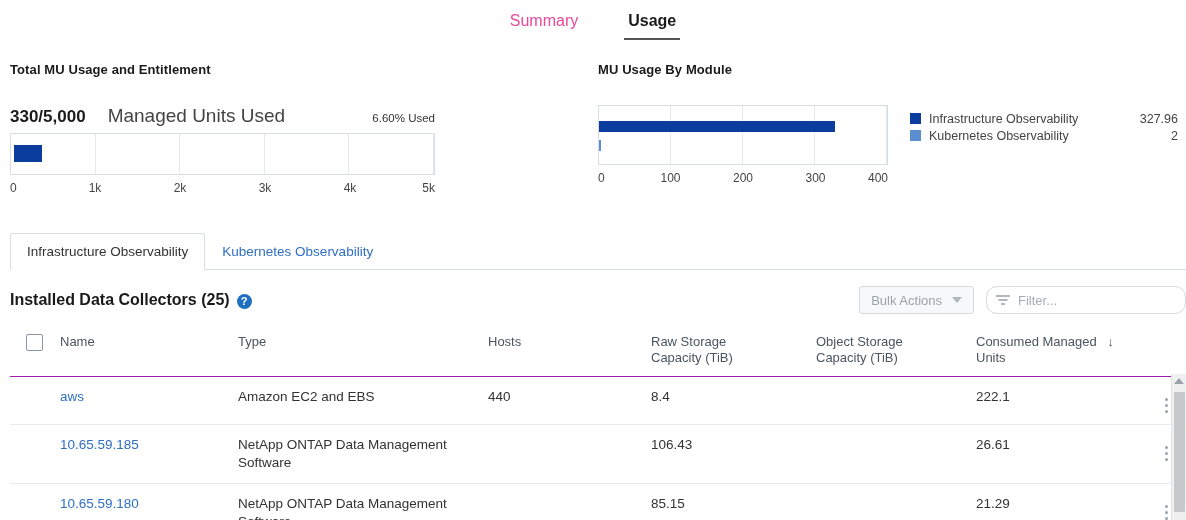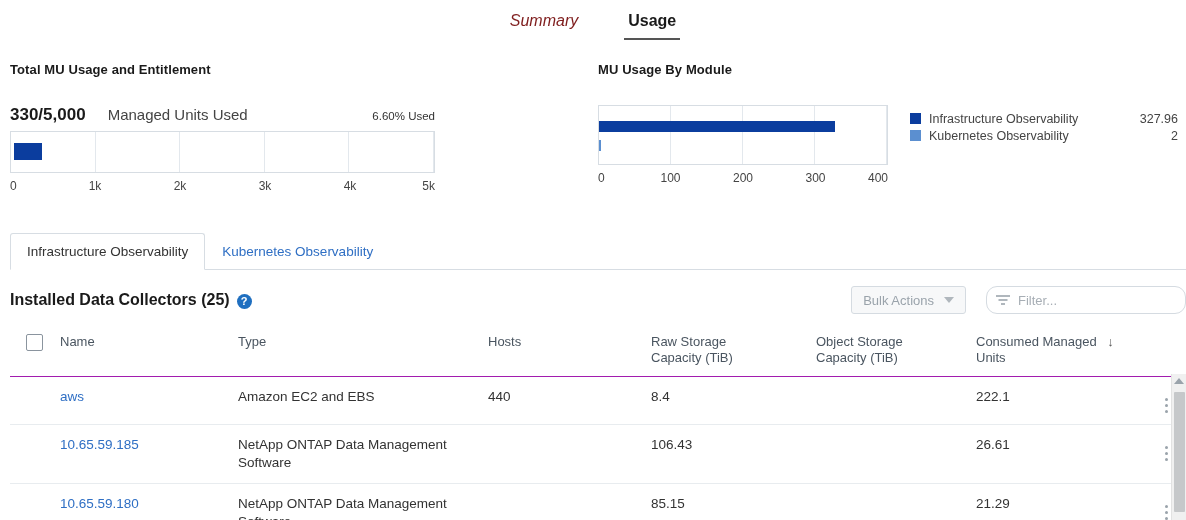--- a/index.html
+++ b/index.html
@@ -16,38 +16,38 @@
   
   .toptabs {
     position: absolute; left: 0; top: 0; width: 1186px; height: 44px;
     display: flex; justify-content: center; align-items: flex-start;
     gap: 42px; padding-top: 8px;
   }
   .toptab {
     font-size: 16px; line-height: 26px; padding: 0 4px 4px 4px;
     cursor: pointer; white-space: nowrap;
   }
-  .toptab.link { color: #7f1d1d; font-style: italic; }
+  .toptab.link { color: #ec4899; }
   .toptab.active { color: #1a1a1a; font-weight: 600; border-bottom: 2px solid #555; }
 
   
   .chart-left { position: absolute; left: 10px; top: 62px; width: 425px; }
   .chart-right { position: absolute; left: 598px; top: 62px; width: 290px; }
 
   .panel-title {
     font-size: 13px; font-weight: 700; color: #1a1a1a; letter-spacing: .1px;
     margin: 0 0 28px 0; white-space: nowrap;
   }
   .mu-line {
     display: flex; align-items: baseline; justify-content: space-between;
     margin-bottom: 6px;
   }
   .mu-left { display: flex; align-items: baseline; gap: 22px; }
   .mu-big { font-size: 17px; font-weight: 700; color: #1a1a1a; }
-  .mu-label { font-size: 15px; color: #444; }
+  .mu-label { font-size: 19px; color: #444; }
   .mu-pct { font-size: 11.5px; color: #333; }
 
   .gauge {
     position: relative; height: 42px; width: 100%;
     border: 1px solid #d7dde3; background: #fff;
     display: flex;
   }
   .gauge .cell { flex: 1 1 0; border-right: 1px solid #e3e8ed; }
   .gauge .cell:last-child { border-right: none; }
   .gauge .fill {
@@ -114,21 +114,21 @@
   .coll-title {
     font-size: 16px; font-weight: 700; color: #1a1a1a; white-space: nowrap;
   }
   .help-icon {
     display: inline-flex; align-items: center; justify-content: center;
     width: 15px; height: 15px; border-radius: 50%;
     background: #1f6fc0; color: #fff; font-size: 11px; font-weight: 700;
     margin-left: 7px; position: relative; top: 1px; cursor: pointer;
   }
   .coll-tools {
-    margin-left: auto; display: flex; align-items: center; gap: 20px;
+    margin-left: auto; display: flex; align-items: center; gap: 12px;
   }
   .bulk-btn {
     display: flex; align-items: center; gap: 10px;
     height: 28px; padding: 0 11px;
     border: 1px solid #d5dbe1; border-radius: 3px;
     background: #f7f8f9; color: #9aa3ab; font-size: 13px;
     white-space: nowrap; cursor: default;
   }
   .caret {
     width: 0; height: 0; border-left: 5px solid transparent;

